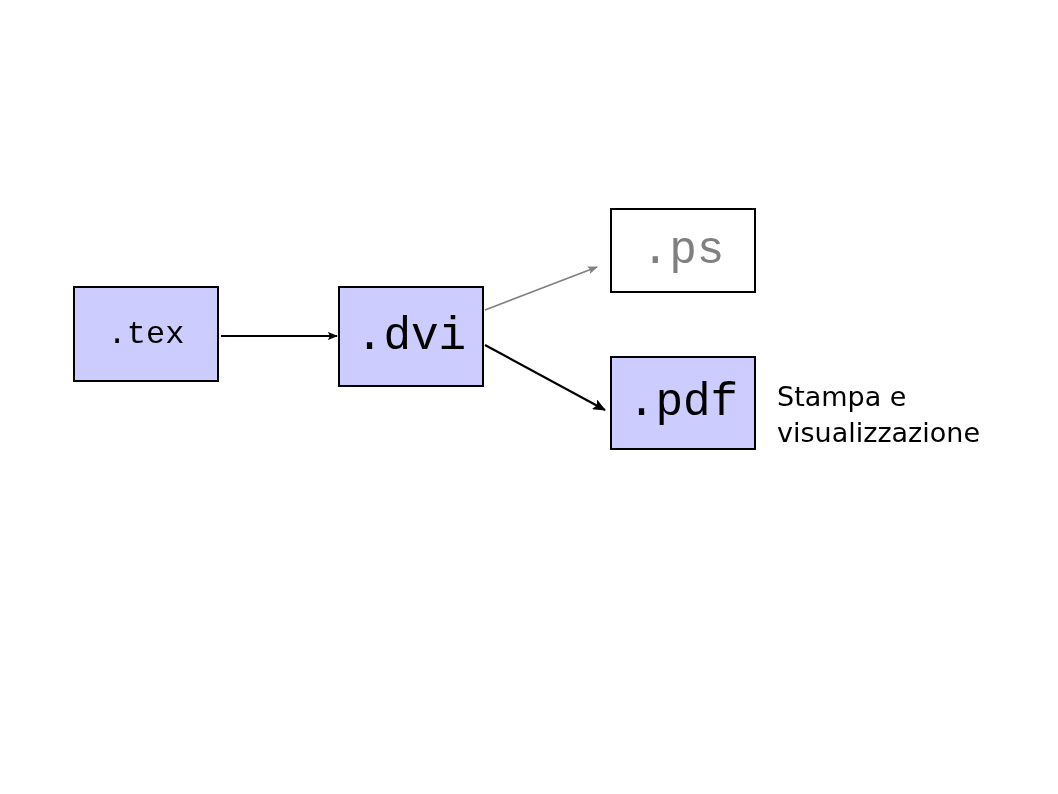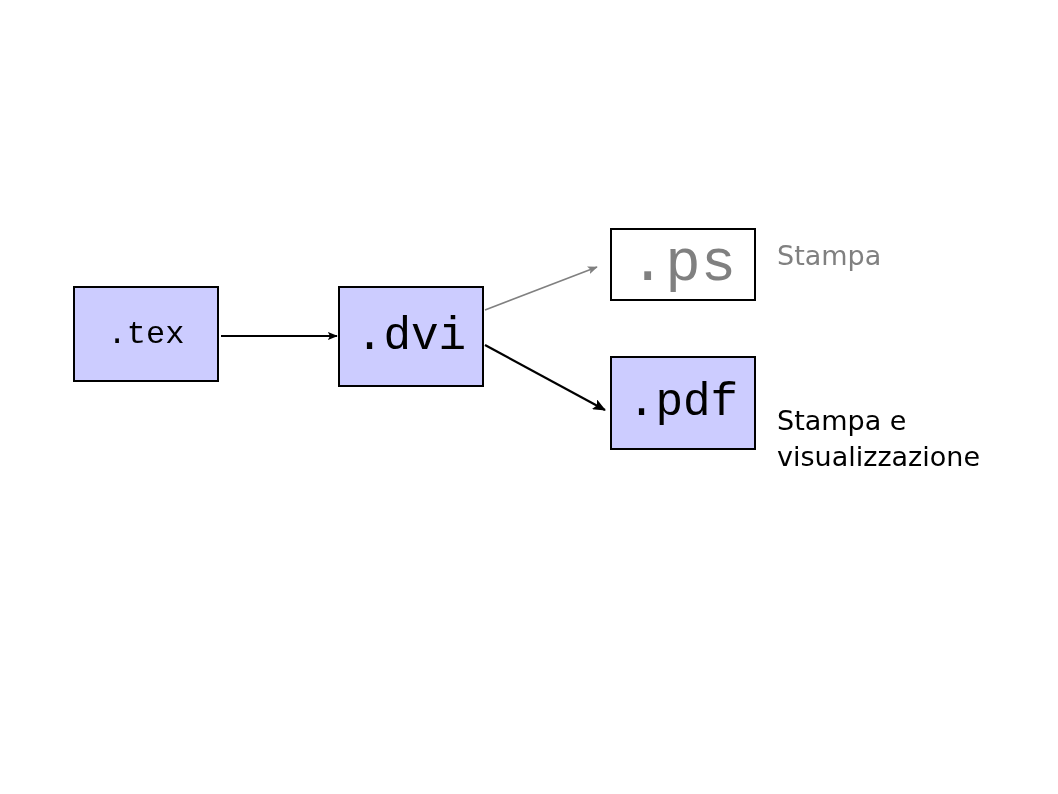--- a/index.html
+++ b/index.html
@@ -45,23 +45,22 @@
     left: 338px;
     top: 286px;
     width: 146px;
     height: 101px;
     font-size: 46px;
   }
   #node-ps {
     left: 610px;
     top: 208px;
     width: 146px;
-    height: 73px;
-    font-size: 59px;
-    margin-top: 20px;
+    height: 85px;
+    font-size: 46px;
   }
   #node-pdf {
     left: 610px;
     top: 356px;
     width: 146px;
     height: 94px;
     font-size: 46px;
   }
   .annotation {
     position: absolute;
@@ -72,21 +71,20 @@
   }
   #label-stampa {
     left: 777px;
     top: 238px;
     color: #808080;
   }
   #label-stampa-visual {
     left: 777px;
     top: 379px;
     color: #000000;
-    margin-top: 24px;
   }
   #edges {
     position: absolute;
     left: 0;
     top: 0;
     width: 1058px;
     height: 794px;
     pointer-events: none;
   }
 </style>
@@ -116,18 +114,17 @@
   </svg>
 
   <div id="node-tex" class="node node-filled">.tex</div>
 
   <div id="node-dvi" class="node node-filled">.dvi</div>
 
   <div id="node-ps" class="node node-open">.ps</div>
 
   <div id="node-pdf" class="node node-filled">.pdf</div>
 
-  <div id="label-stampa" class="annotation">Stampa</div>
 
   <div id="label-stampa-visual" class="annotation">Stampa e
 visualizzazione</div>
 
 </div>
 
 </body></html>

